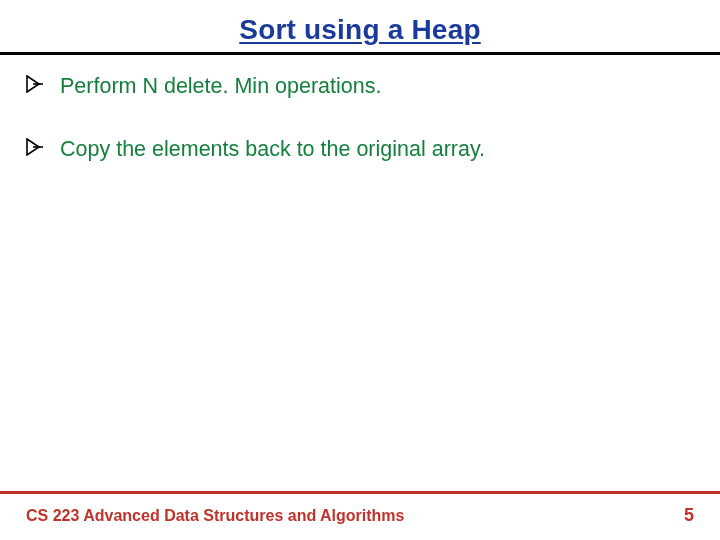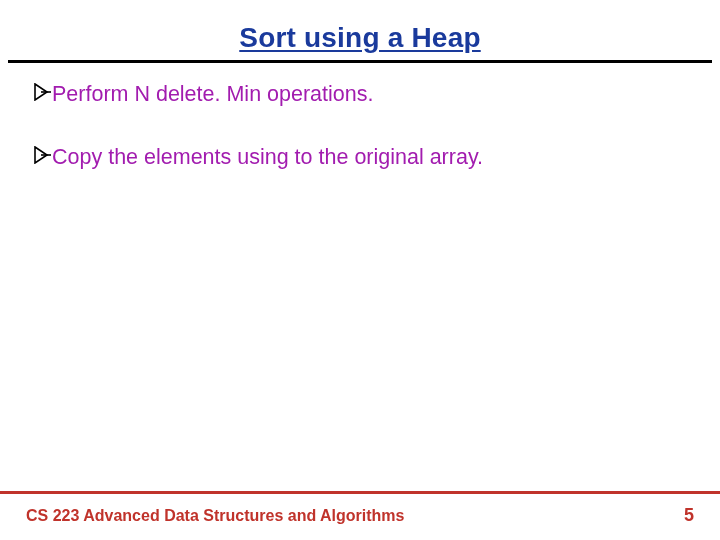--- a/index.html
+++ b/index.html
@@ -7,21 +7,21 @@
   body {
     font-family: Arial, Helvetica, sans-serif;
     background: #ffffff;
     position: relative;
     overflow: hidden;
   }
   .slide {
     width: 720px;
     height: 540px;
     position: relative;
-    padding: 8px;
+    padding: 0;
   }
   .title-wrap {
     text-align: center;
     padding-top: 14px;
   }
   .title {
     display: inline-block;
     font-size: 28px;
     font-weight: bold;
     color: #1a3a9c;
@@ -34,24 +34,24 @@
     border: none;
     border-top: 3px solid #000;
     width: 100%;
   }
   .content {
     padding: 18px 26px 0 26px;
   }
   .bullet-row {
     display: flex;
     align-items: flex-start;
-    gap: 0;
+    gap: 16px;
     margin-bottom: 36px;
     font-size: 21.5px;
-    color: #a21caf;
+    color: #15803d;
     line-height: 1.25;
   }
   .bullet-row .arrow {
     flex: 0 0 auto;
     margin-top: 2px;
   }
   .bullet-row .txt {
     flex: 1 1 auto;
   }
   .arrow svg { display: block; }
@@ -108,21 +108,21 @@
     </div>
 
 
     <div class="bullet-row">
       <span class="arrow">
         <svg width="18" height="18" viewBox="0 0 18 18">
             <path d="M1 1 L13 9 L1 17 Z" fill="none" stroke="#000" stroke-width="1.6"></path>
             <line x1="7" y1="9" x2="17" y2="9" stroke="#000" stroke-width="1.6"></line>
           </svg>
       </span>
-      <span class="txt">Copy the elements using to the original array.</span>
+      <span class="txt">Copy the elements back to the original array.</span>
     </div>
 
 
   </div>
 
   <hr class="footer-line">
 
   <div class="footer">
     <span class="footer-left">CS 223 Advanced Data Structures and Algorithms</span>
     <span class="footer-right">5</span>

